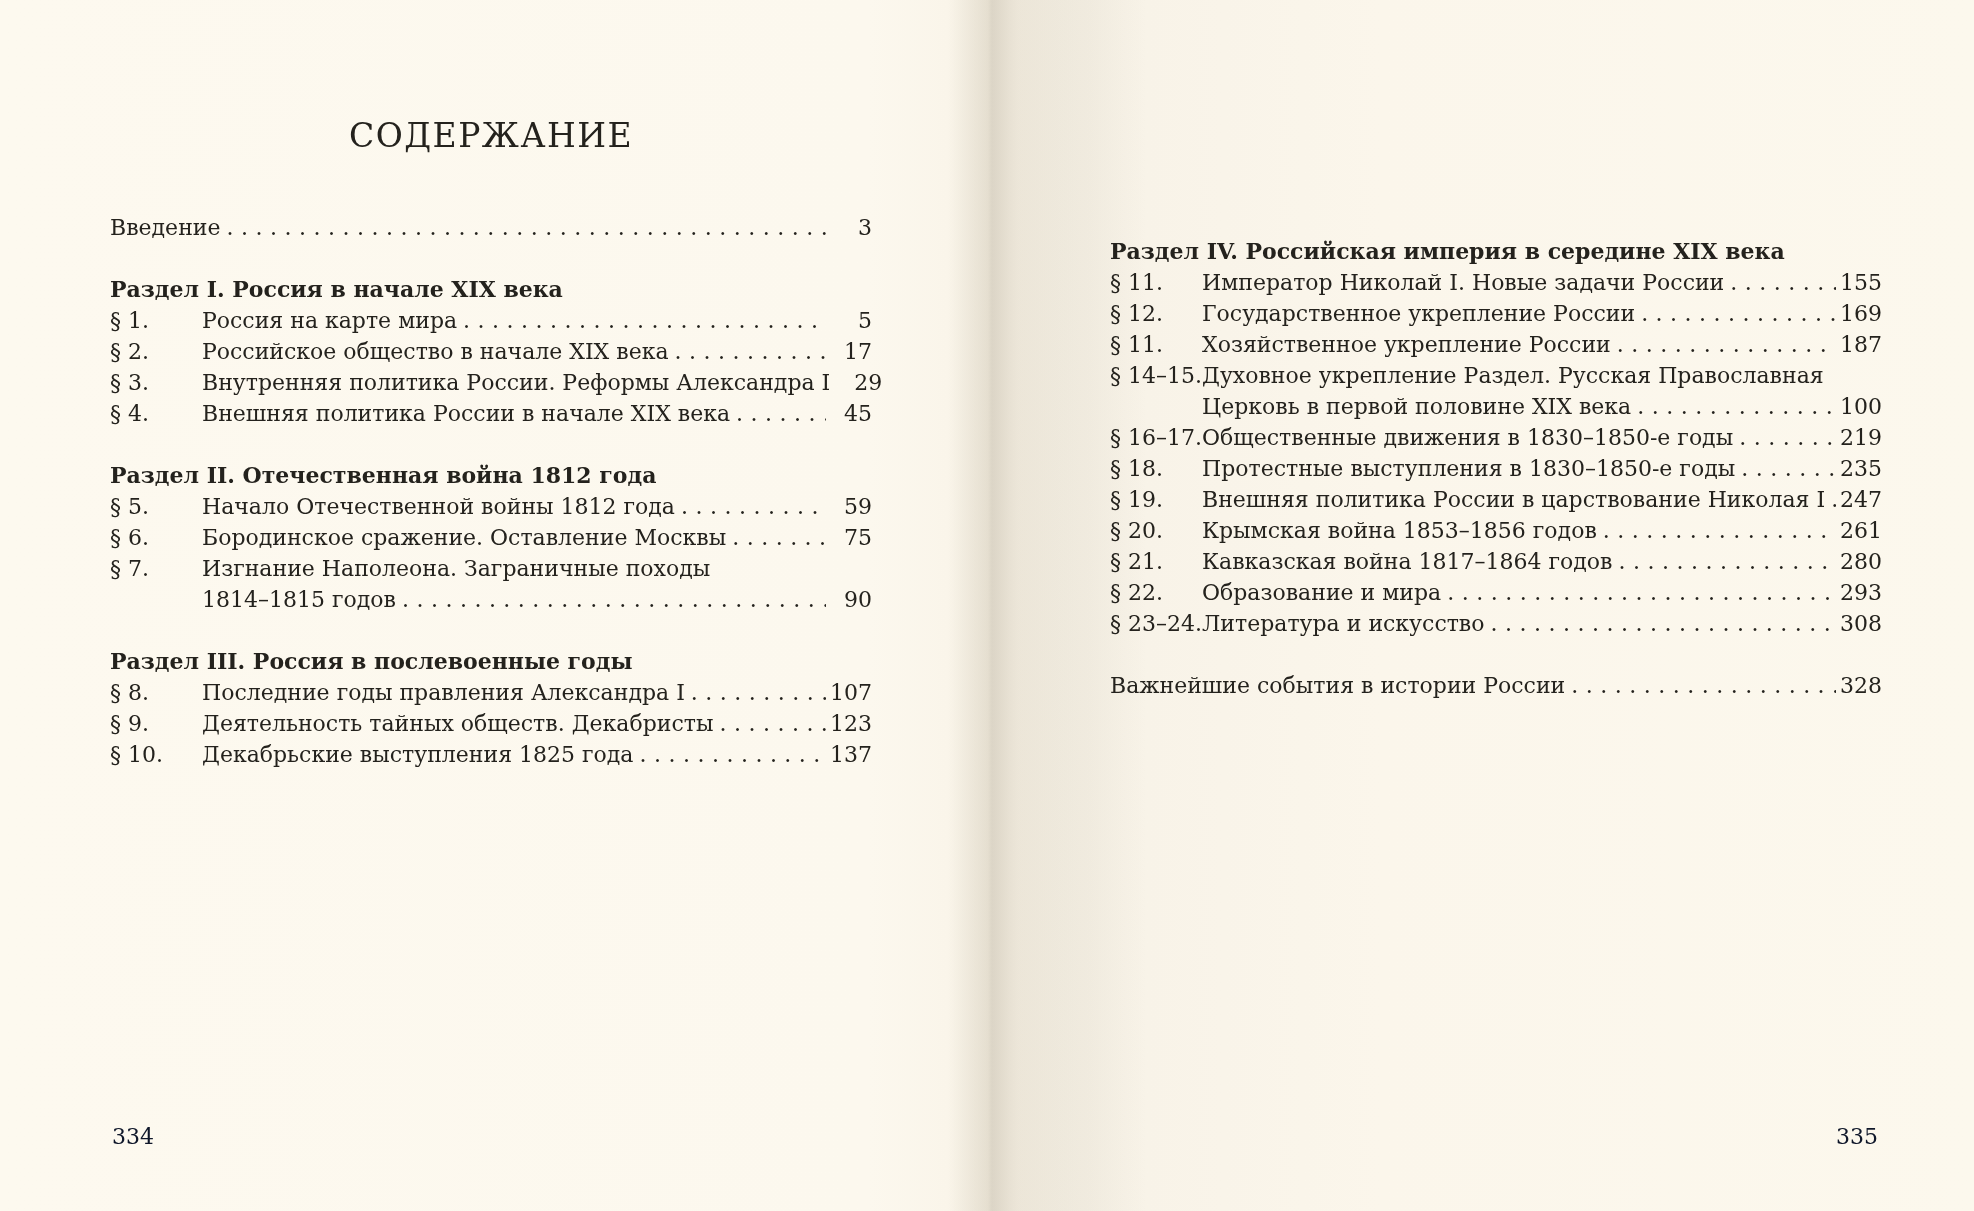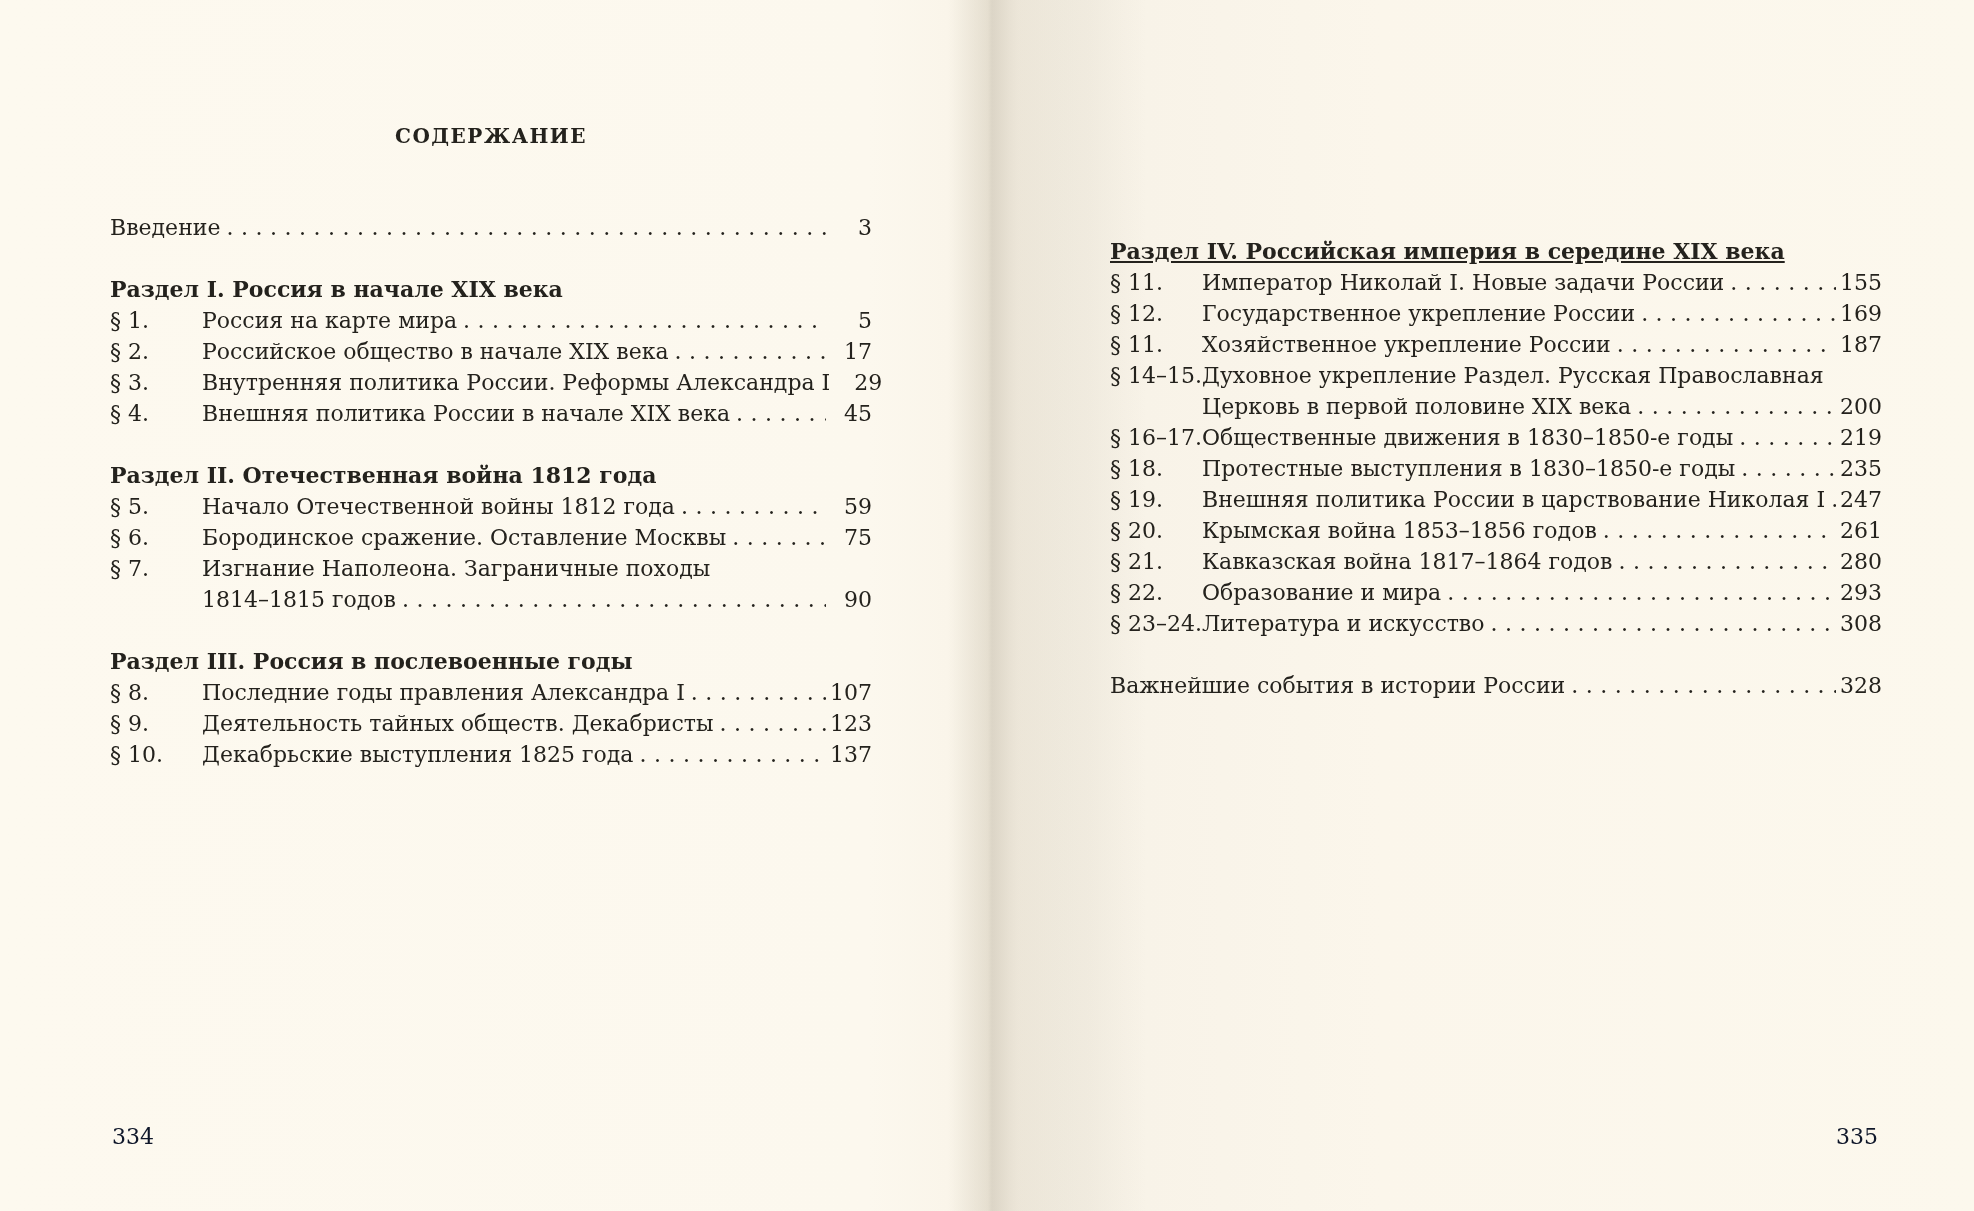--- a/index.html
+++ b/index.html
@@ -17,22 +17,22 @@
     background:linear-gradient(90deg,
       rgba(120,105,80,0) 0%, rgba(120,105,80,0.07) 20%,
       rgba(90,78,58,0.12) 22%, rgba(120,105,80,0.05) 35%,
       rgba(120,105,80,0.04) 70%, rgba(120,105,80,0) 100%);
     pointer-events:none;
   }
   .page{position:absolute;top:0;font-size:22px;line-height:31px;}
   .page-left{left:110px;width:762px;}
   .page-right{left:1110px;width:772px;}
   .toc-title{
-    margin:118px 0 0 0;text-align:center;font-size:20px;line-height:36px;
-    font-weight:bold;letter-spacing:1.5px;
+    margin:118px 0 0 0;text-align:center;font-size:33px;line-height:36px;
+    font-weight:normal;letter-spacing:1.5px;
   }
   .intro-row{margin-top:58px;}
   .pad-top{padding-top:236px;}
   .section{margin:0;}
   .heading{font-weight:bold;margin-top:31px;white-space:nowrap;}
   .line{display:flex;align-items:flex-end;white-space:nowrap;}
   .num{flex:0 0 92px;}
   .indent{flex:0 0 92px;}
   .etitle{flex:0 0 auto;}
   .dots{flex:1 1 auto;overflow:hidden;min-width:0;margin-left:6px;}
@@ -133,21 +133,21 @@
       <span class="num">§ 10.</span>
       <span class="etitle">Декабрьские выступления 1825 года</span>
       <span class="dots"></span>
       <span class="page-num">137</span>
     </div>
   </div>
 </div>
 
 <div class="page page-right pad-top">
   <div class="section">
-    <div class="heading" style="margin-top:0;text-decoration:underline;">Раздел IV. Российская империя в середине XIX века</div>
+    <div class="heading" style="margin-top:0;">Раздел IV. Российская империя в середине XIX века</div>
     <div class="line">
       <span class="num">§ 11.</span>
       <span class="etitle">Император Николай I. Новые задачи России</span>
       <span class="dots"></span>
       <span class="page-num">155</span>
     </div>
     <div class="line">
       <span class="num">§ 12.</span>
       <span class="etitle">Государственное укрепление России</span>
       <span class="dots"></span>
@@ -160,21 +160,21 @@
       <span class="page-num">187</span>
     </div>
     <div class="line">
       <span class="num">§ 14–15.</span>
       <span class="etitle">Духовное укрепление Раздел. Русская Православная</span>
     </div>
     <div class="line">
       <span class="indent"></span>
       <span class="etitle">Церковь в первой половине XIX века</span>
       <span class="dots"></span>
-      <span class="page-num">200</span>
+      <span class="page-num">100</span>
     </div>
     <div class="line">
       <span class="num">§ 16–17.</span>
       <span class="etitle">Общественные движения в 1830–1850-е годы</span>
       <span class="dots"></span>
       <span class="page-num">219</span>
     </div>
     <div class="line">
       <span class="num">§ 18.</span>
       <span class="etitle">Протестные выступления в 1830–1850-е годы</span>

